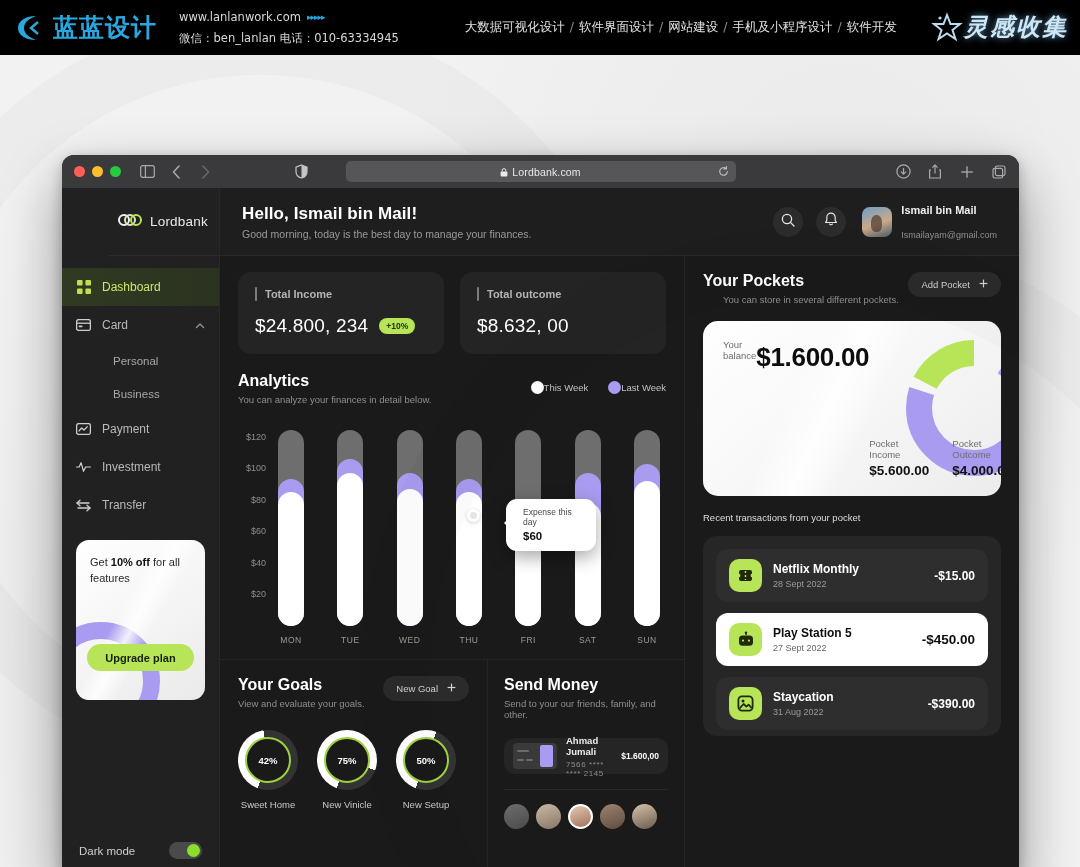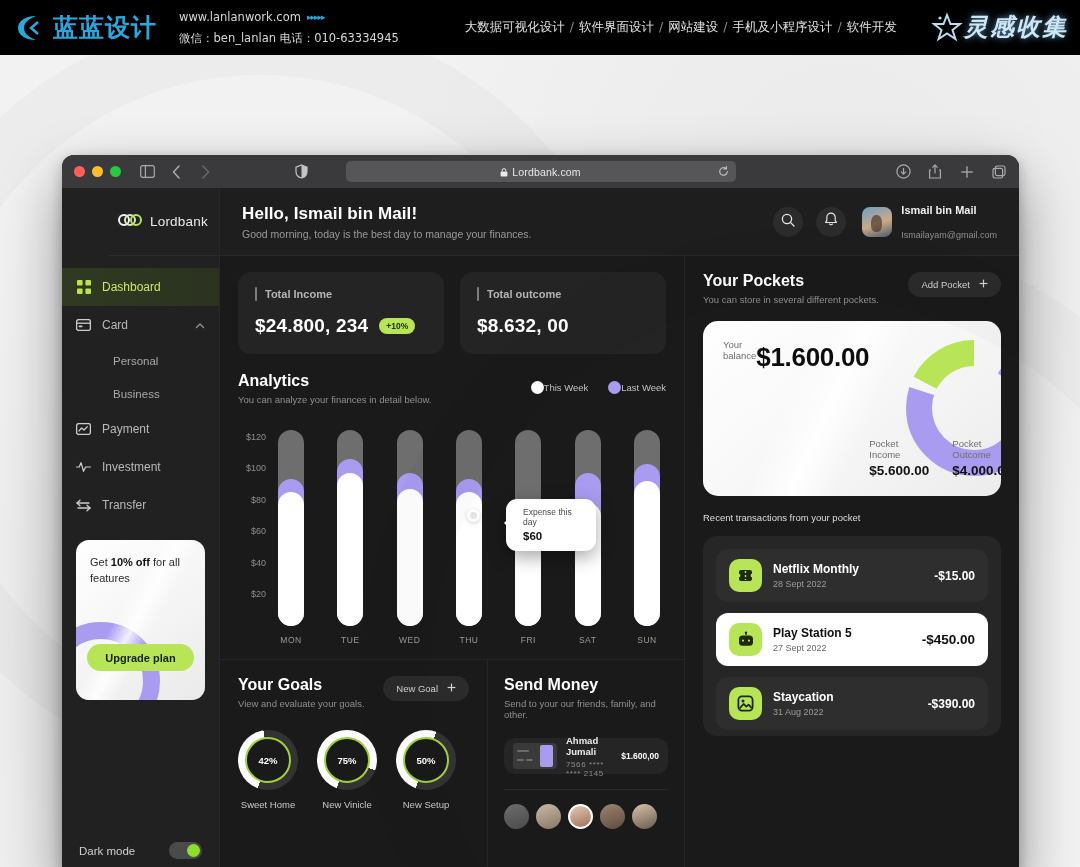--- a/index.html
+++ b/index.html
@@ -154,21 +154,21 @@
              border-right:1px solid rgba(255,255,255,.05); }
   .right-col{ width:334px; flex:0 0 334px; padding:16px 18px 0; background:#1a1a1a;
               overflow:hidden; }
 
   
   .summary{ display:flex; gap:16px; padding:16px 18px 0; }
   .sumcard{ flex:1; background:#242424; border-radius:13px; padding:15px 17px 17px; }
   .sum-label{ display:flex; align-items:center; gap:8px; color:#b4b4b4; font-size:11px;font-weight:bold; }
   .sum-bar{ width:2px; height:14px; background:#7c7c7c; border-radius:2px; }
   .sum-amt-row{ display:flex; align-items:center; gap:11px; margin-top:14px; }
-  .sum-amt{ color:#fff; font-size:19px; font-weight:bold; letter-spacing:.2px; }
+  .sum-amt{ color:#fff; font-size:19px; font-weight:normal; letter-spacing:.2px; }
   .badge{ background:#b8e457; color:#203006; font-size:8.5px; font-weight:bold;
           padding:3px 7px; border-radius:9px; }
 
   
   .analytics{ padding:18px 18px 0; }
   .sec-head{ display:flex; align-items:flex-start; }
   .sec-title{ color:#fff; font-size:16px; font-weight:bold; }
   .sec-sub{ color:#8f8f8f; font-size:9.5px; margin-top:4px; }
   .legend{ margin-left:auto; display:flex; gap:20px; align-items:center; padding-top:9px; }
   .lg{ display:flex; align-items:center; color:#c2c2c2; font-size:9.5px; }
@@ -227,21 +227,21 @@
   .sm-num{ color:#8b8b8b; font-size:8px; margin-top:3px; letter-spacing:.6px; }
   .sm-amt{ margin-left:auto; color:#fff; font-size:8.5px; font-weight:bold; }
   .sm-divider{ height:1px; background:rgba(255,255,255,.07); margin:15px 0 0; }
   .faces{ display:flex; gap:7px; margin-top:14px; }
   .face{ width:25px; height:25px; border-radius:50%; }
   .face.sel{ border:2px solid #fff; }
 
   
   .rc-head{ display:flex; align-items:flex-start; }
   .rc-title{ color:#fff; font-size:16px; font-weight:bold; }
-  .rc-sub{ color:#8f8f8f; font-size:9.5px; margin-top:4px; }
+  .rc-sub{ color:#8f8f8f; font-size:9.5px; margin-top:4px;margin-left:20px; }
   .pocketcard{
     margin-top:16px; height:175px; border-radius:15px; position:relative; overflow:hidden;
     background:linear-gradient(140deg,#ffffff 0%,#f6f6f6 55%,#ececec 100%);
   }
   .pc-sheen{ position:absolute; inset:0;
     background:linear-gradient(115deg,transparent 32%,rgba(255,255,255,.9) 44%,transparent 56%); }
   .pc-donut{ position:absolute; right:-48px; top:12px; width:150px; height:150px; }
   .pc-body{ position:relative; padding:18px 20px; height:100%; display:flex; flex-direction:row; }
   .pc-lab{ color:#6e6e6e; font-size:9.5px; }
   .pc-bal{ color:#0d0d0d; font-size:26px; font-weight:bold; margin-top:3px; letter-spacing:-.3px; }

